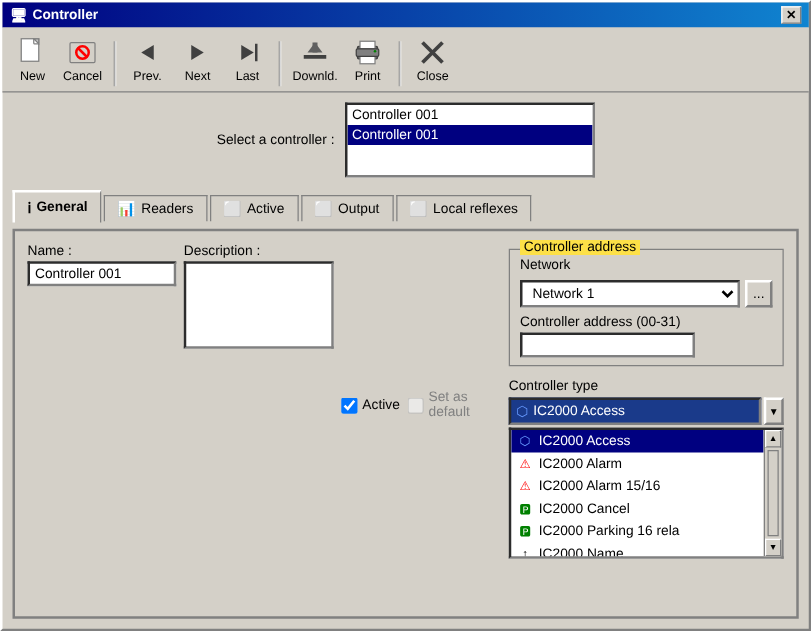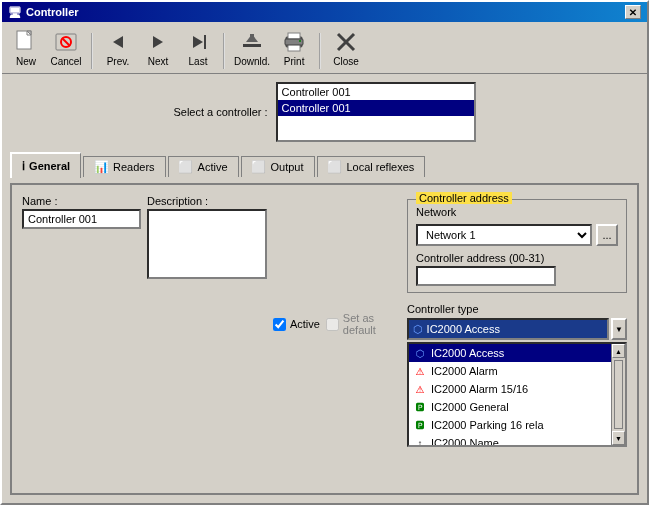--- a/index.html
+++ b/index.html
@@ -561,21 +561,21 @@
                 <div class="ct-list-item">
                   <span class="ct-icon" style="color:red;">⚠</span>
                   <span>IC2000 Alarm</span>
                 </div>
                 <div class="ct-list-item">
                   <span class="ct-icon" style="color:red;">⚠</span>
                   <span>IC2000 Alarm 15/16</span>
                 </div>
                 <div class="ct-list-item">
                   <span class="ct-icon" style="color:green;">🅿</span>
-                  <span>IC2000 General</span>
+                  <span>IC2000 Cancel</span>
                 </div>
                 <div class="ct-list-item">
                   <span class="ct-icon" style="color:green;">🅿</span>
                   <span>IC2000 Parking 16 rela</span>
                 </div>
                 <div class="ct-list-item">
                   <span class="ct-icon">↑</span>
                   <span>IC2000 Name</span>
                 </div>
 

